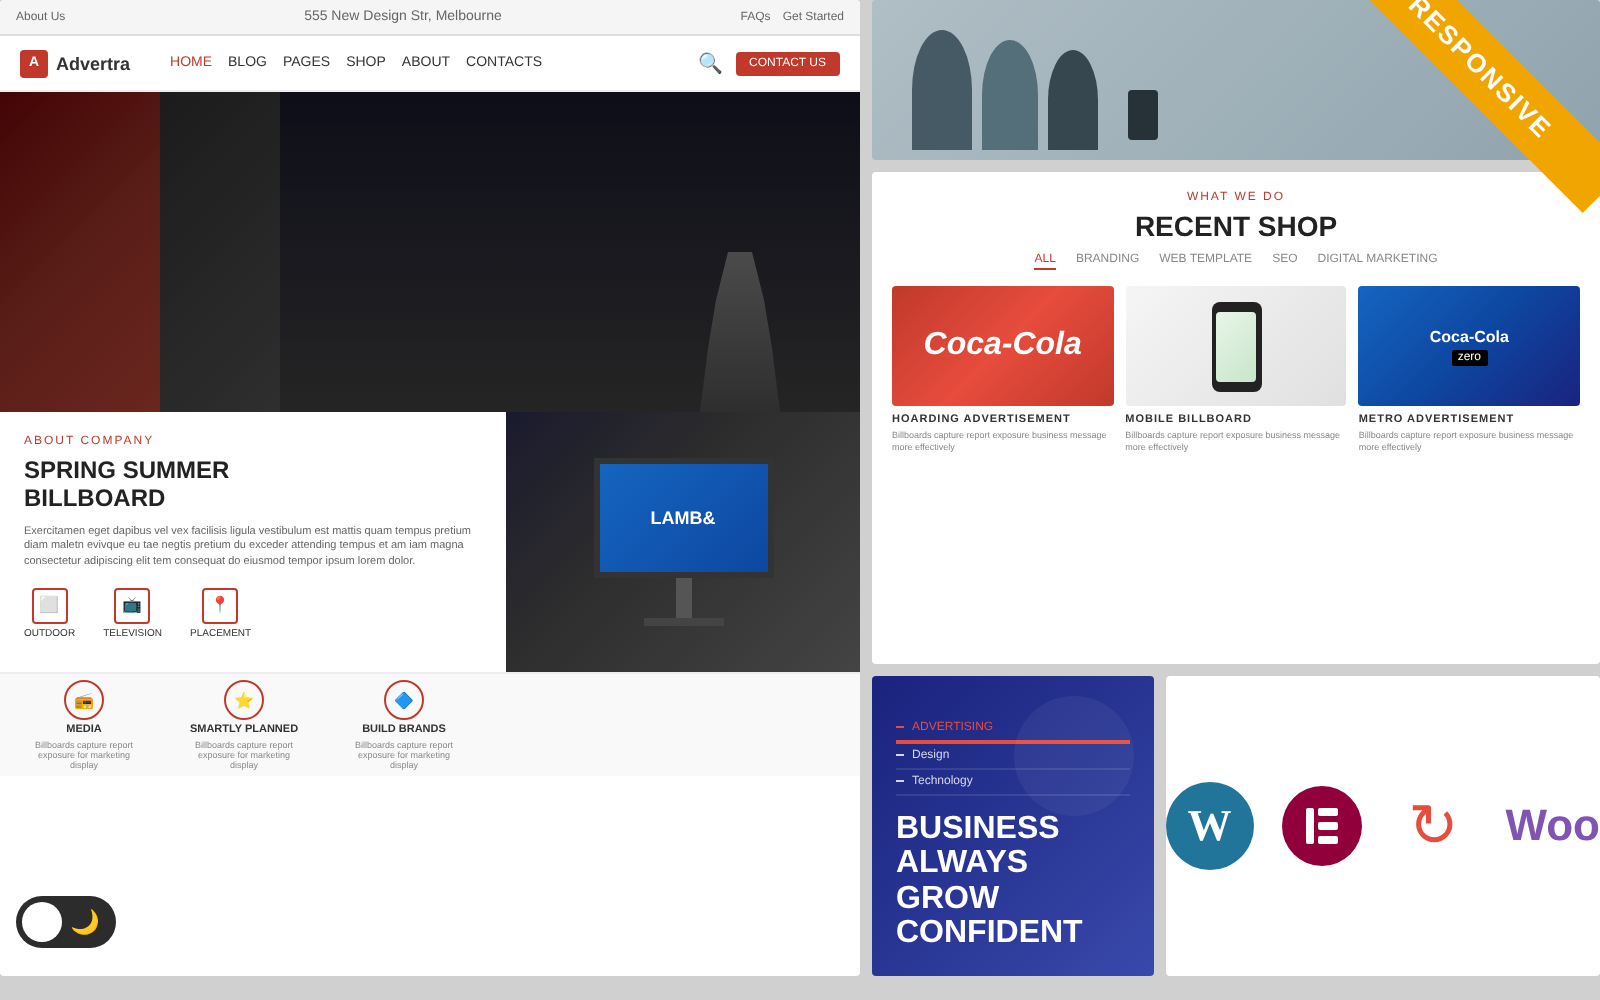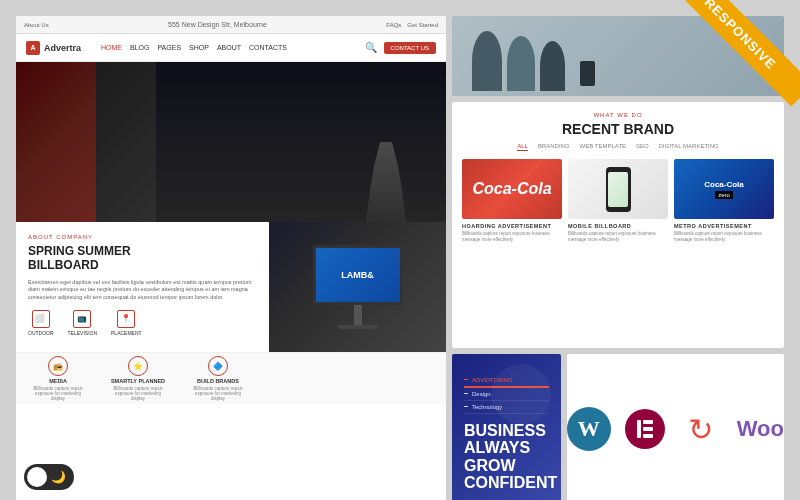--- a/index.html
+++ b/index.html
@@ -1,19 +1,19 @@
 <!DOCTYPE html>
 <html><head>
   <meta charset="utf-8">
   <style>
     * { margin: 0; padding: 0; box-sizing: border-box; }
     body { width: 800px; height: 500px; overflow: hidden; font-family: Arial, sans-serif; background: #e8e8e8; position: relative; }
 
     
-    .main-wrapper { width: 800px; height: 500px; position: relative; display: flex; gap: 6px; padding: 16px; background: #d0d0d0; }
+    .main-wrapper { width: 800px; height: 500px; position: relative; display: flex; gap: 6px; padding: 0; background: #d0d0d0; }
 
     
     .left-panel { width: 430px; height: 488px; background: #fff; overflow: hidden; position: relative; border-radius: 2px; flex-shrink: 0; }
 
     
     .top-bar { background: #f5f5f5; height: 18px; display: flex; align-items: center; padding: 0 8px; border-bottom: 1px solid #ddd; }
     .top-bar-address { font-size: 7px; color: #666; flex: 1; text-align: center; }
 
     
     .nav { background: #fff; height: 28px; display: flex; align-items: center; padding: 0 10px; border-bottom: 1px solid #eee; }
@@ -251,21 +251,21 @@
       <div class="people-silhouette">
         <div class="person person-3"></div>
         <div class="person person-1"></div>
         <div class="person person-2"></div>
         <div class="phone-prop"></div>
       </div>
     </div>
 
     <div class="works-section">
       <div class="what-we-do">WHAT WE DO</div>
-      <div class="works-title">RECENT BRAND</div>
+      <div class="works-title">RECENT SHOP</div>
       <div class="works-tabs">
         <span class="works-tab active">ALL</span>
         <span class="works-tab">BRANDING</span>
         <span class="works-tab">WEB TEMPLATE</span>
         <span class="works-tab">SEO</span>
         <span class="works-tab">DIGITAL MARKETING</span>
       </div>
       <div class="works-grid">
 
         <div class="work-item">

